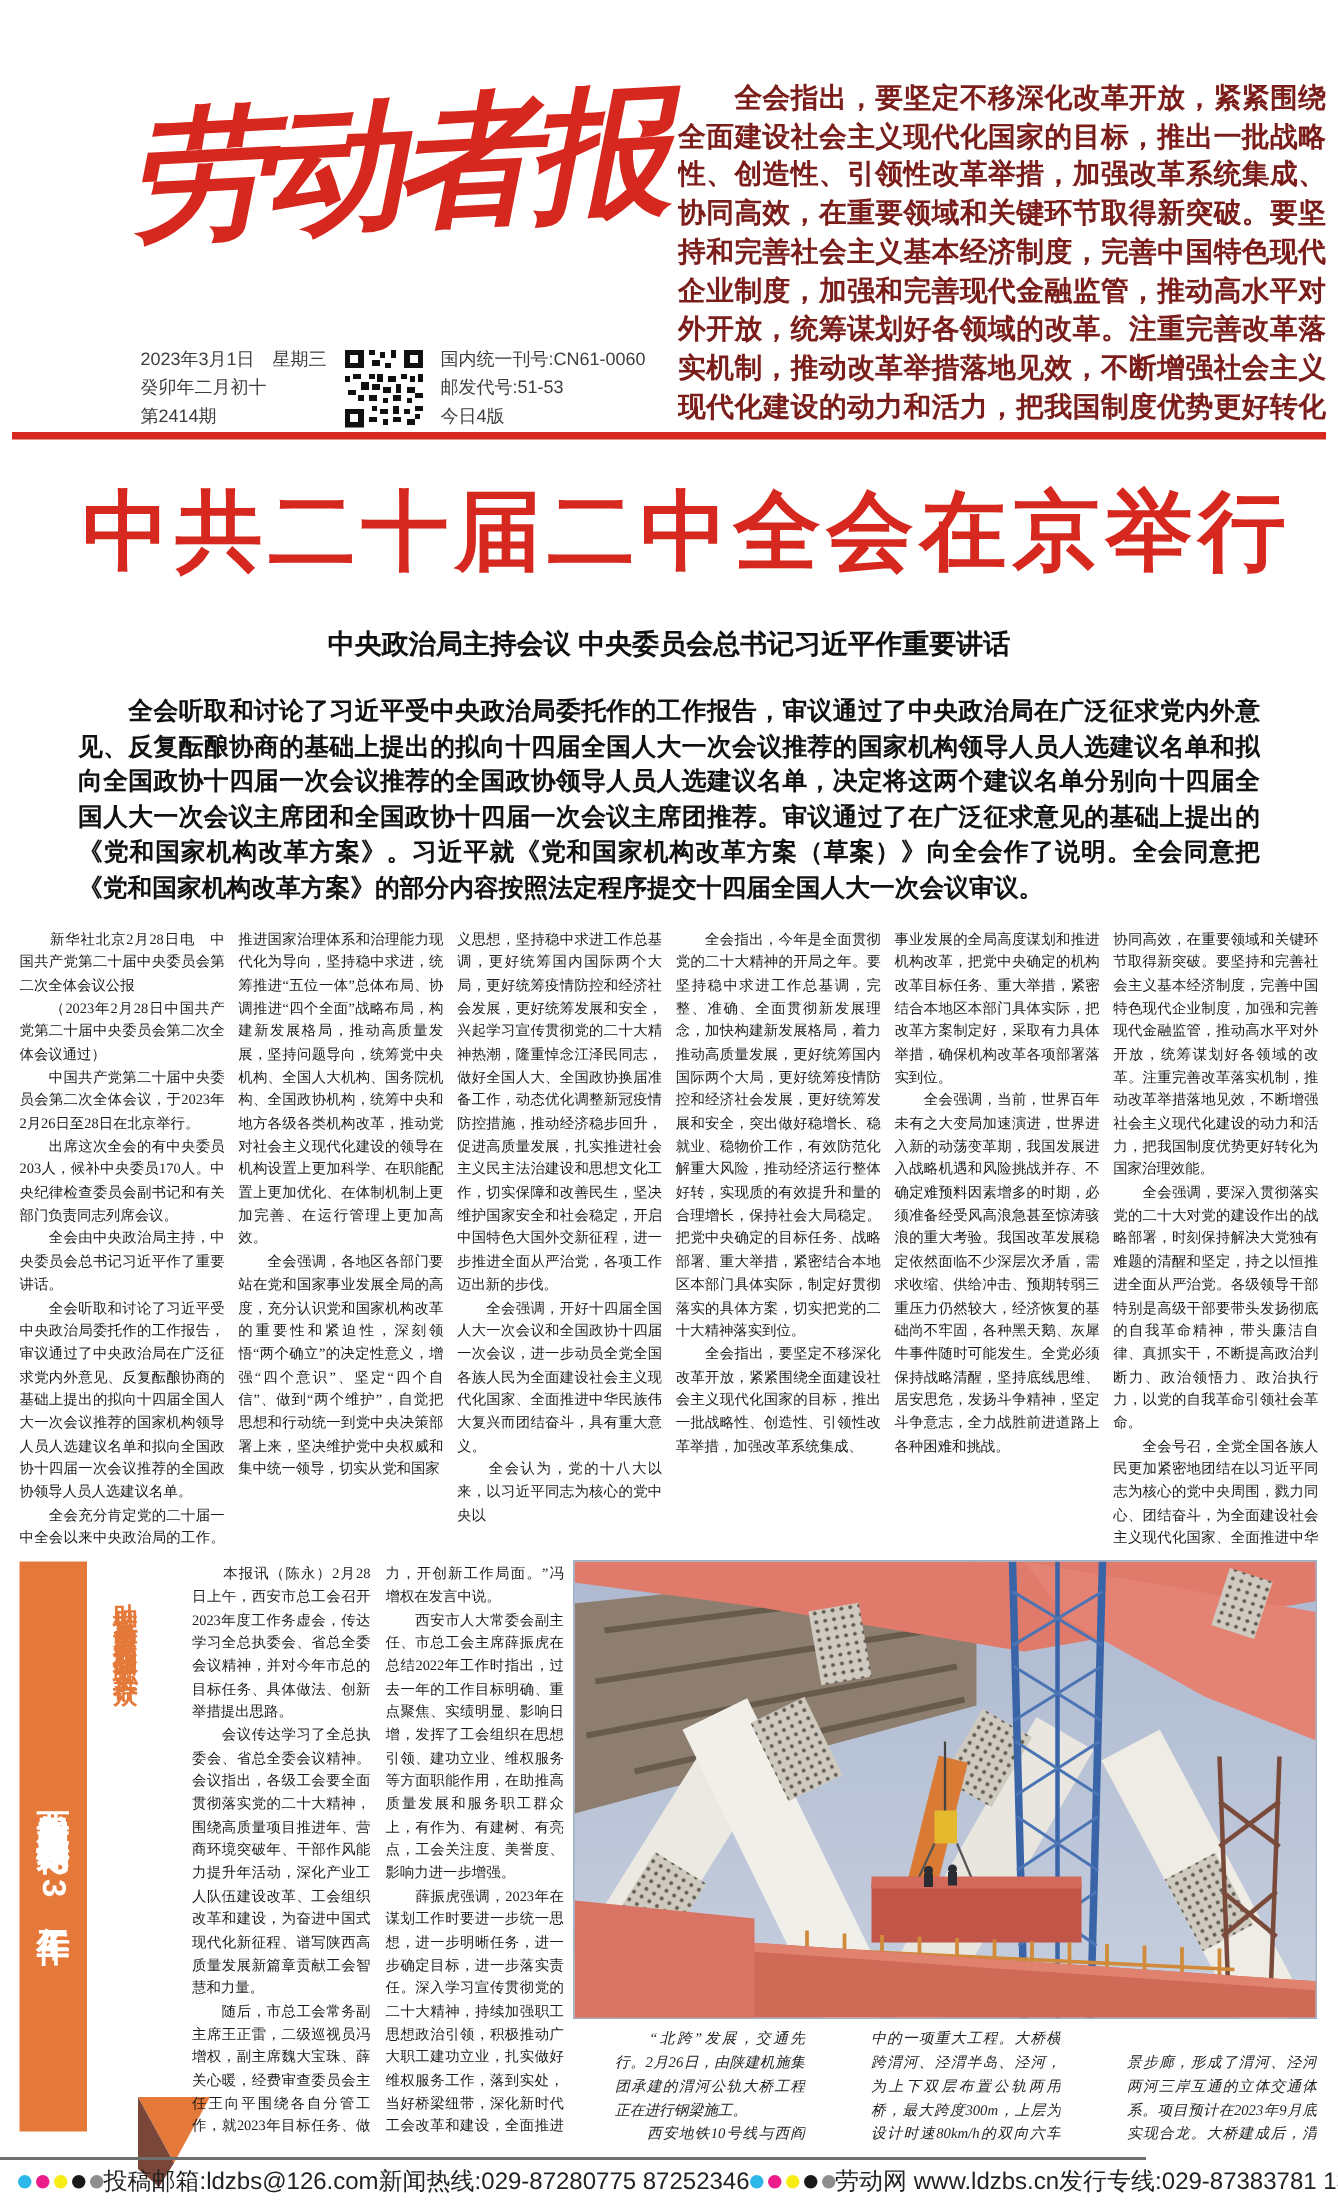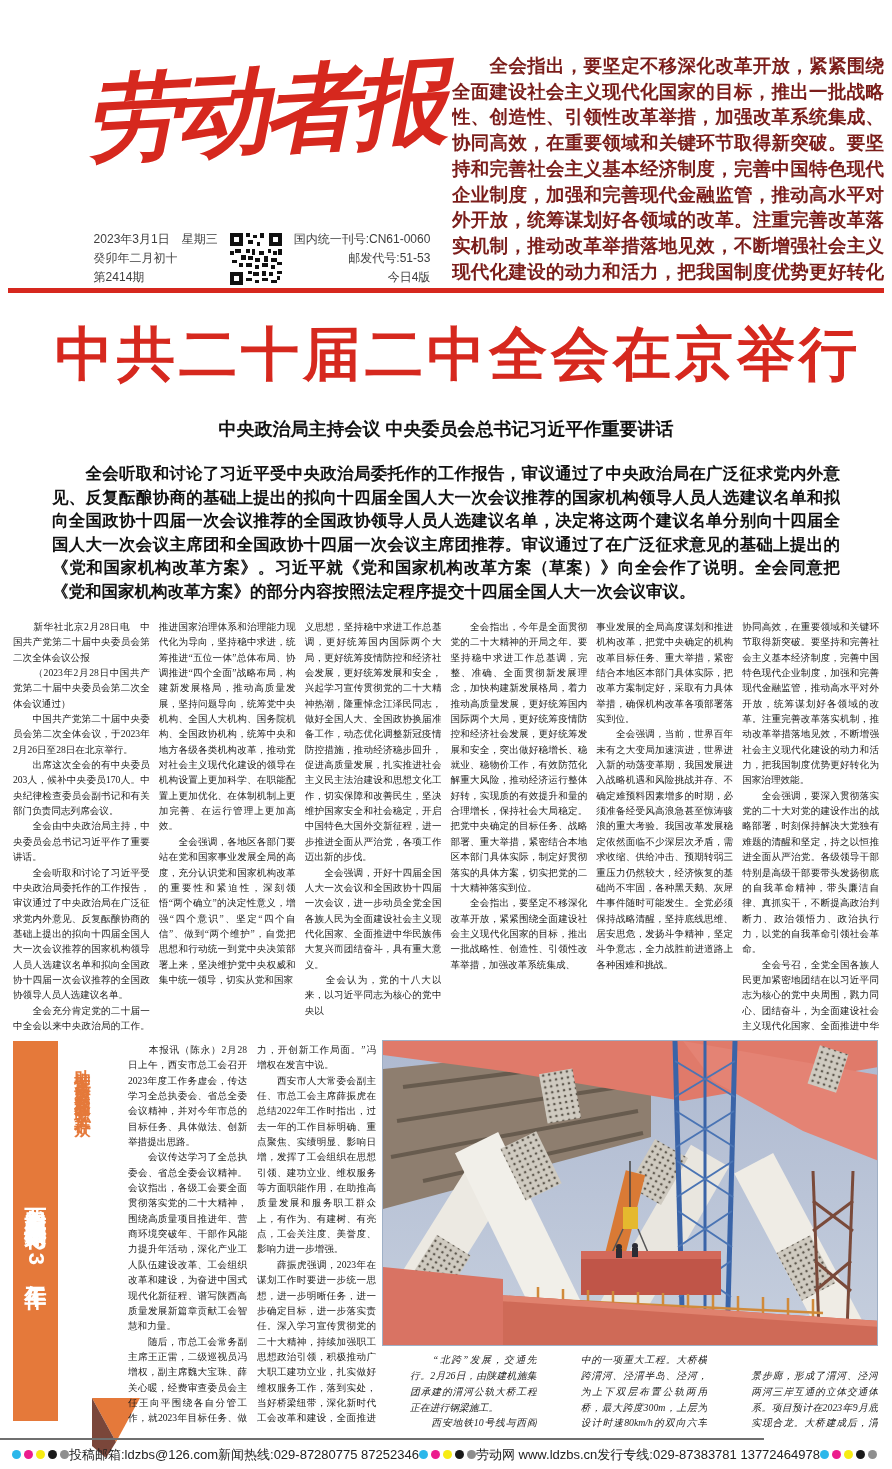--- a/index.html
+++ b/index.html
@@ -26,21 +26,21 @@
     font-family:"Liberation Sans","DejaVu Sans",sans-serif;
     font-size:16px; letter-spacing:6px; color:#3a3a3a; white-space:nowrap;
   }
   .dateblock {
     position:absolute; left:62px; top:230px; width:400px;
     display:flex; align-items:center; justify-content:center; gap:12px;
     font-family:"Liberation Sans","DejaVu Sans",sans-serif;
     font-size:12px; color:#3d3d3d; line-height:19px;
   }
   .dateblock .col-l { }
-  .dateblock .col-r { text-align:right; }
+  .dateblock .col-r { text-align:left; }
   .qr { width:52px; height:52px; flex:0 0 52px; }
   
   .summary {
     position:absolute; left:452px; top:54px; width:432px; height:232px;
     font-size:18.5px; font-weight:bold; line-height:1.39;
     color:#7b1d1a; text-align:justify; overflow:hidden;
     white-space:pre-line;
   }
   .red-rule { position:absolute; left:8px; top:288px; width:876px; height:5px; background:#d6281e; }
   
@@ -108,21 +108,21 @@
     font-size:9.8px; font-style:italic; line-height:1.62; text-align:justify;
     color:#222; white-space:pre-line;margin-left:28px;
   }
   
   .footer {
     position:absolute; left:0; top:1438px; width:764px; height:31px;
     border-top:2px solid #6f6f6f;
     display:flex; align-items:center; justify-content:space-between;
     padding:0 12px;
     font-family:"Liberation Sans","DejaVu Sans",sans-serif;
-    font-size:13px; color:#222; white-space:nowrap;
+    font-size:16px; color:#222; white-space:nowrap;
   }
   .regmarks { display:flex; gap:3px; align-items:center; }
   .regmarks i { display:block; width:9px; height:9px; border-radius:50%; }
   .regmarks .c1{background:#2bb7ea;} .regmarks .c2{background:#ec1c8d;}
   .regmarks .c3{background:#f7ec13;} .regmarks .c4{background:#1a1a1a;}
   .regmarks .c5{background:#8e8e8e;}
 </style>
 </head>
 <body>
 

